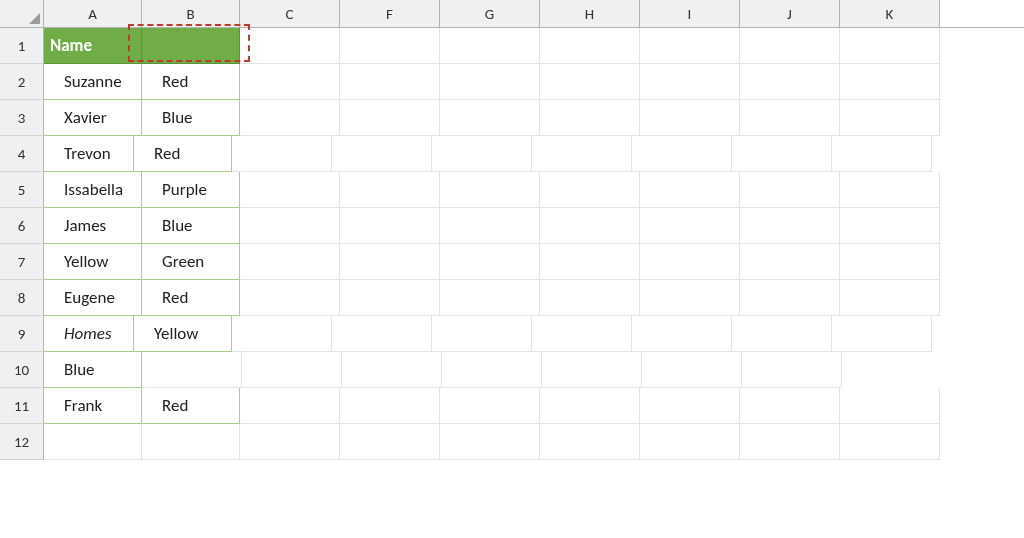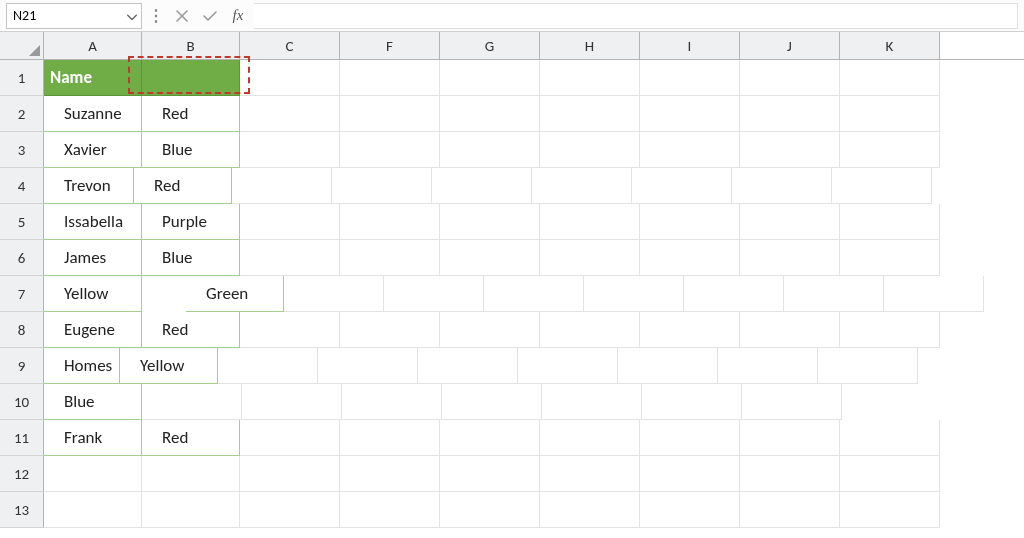--- a/index.html
+++ b/index.html
@@ -162,45 +162,20 @@
       border: 2px dashed #c0392b;
       pointer-events: none;
       z-index: 5;
     }
   </style>
 </head>
 <body>
 
 <div class="app">
 
-  <div class="formula-bar">
-    <div class="name-box">
-      <span>N21</span>
-      <span class="chev">
-        <svg width="10" height="6" viewBox="0 0 10 6">
-            <path d="M0 0 L5 5 L10 0" fill="none" stroke="#666" stroke-width="1.4"></path>
-          </svg>
-      </span>
-    </div>
-    <span class="fb-sep">⋮</span>
-    <div class="fb-btn">
-      <svg width="12" height="12" viewBox="0 0 12 12">
-          <path d="M1 1 L11 11 M11 1 L1 11" stroke="#9a9a9a" stroke-width="1.6" fill="none" stroke-linecap="round"></path>
-        </svg>
-    </div>
-    <div class="fb-btn">
-      <svg width="14" height="12" viewBox="0 0 14 12">
-          <path d="M1 6 L5 10 L13 2" stroke="#9a9a9a" stroke-width="1.6" fill="none" stroke-linecap="round" stroke-linejoin="round"></path>
-        </svg>
-    </div>
-    <div class="fb-btn fx-btn">fx</div>
-    <div class="formula-input">
-      <span></span>
-    </div>
-  </div>
 
   <div class="grid-wrap">
     <div class="col-headers">
       <div class="corner"></div>
 
     <div class="col-header" style="width: 98px;">A</div>
         <div class="col-header" style="width: 98px;">B</div>
         <div class="col-header" style="width: 100px;">C</div>
         <div class="col-header" style="width: 100px;">F</div>
         <div class="col-header" style="width: 100px;">G</div>
@@ -279,21 +254,21 @@
           <div class="cell" style="width: 100px;"></div>
           <div class="cell" style="width: 100px;"></div>
           <div class="cell" style="width: 100px;"></div>
           <div class="cell" style="width: 100px;"></div>
           <div class="cell" style="width: 100px;"></div>
           <div class="cell" style="width: 100px;"></div>
         </div>
         <div class="row">
           <div class="row-header">7</div>
           <div class="cell tcell" style="width: 98px;">Yellow</div>
-          <div class="cell tcell" style="width: 98px; margin-left: 44px;">Green</div>
+          <div class="cell tcell" style="width: 98px;">Green</div>
           <div class="cell" style="width: 100px;"></div>
           <div class="cell" style="width: 100px;"></div>
           <div class="cell" style="width: 100px;"></div>
           <div class="cell" style="width: 100px;"></div>
           <div class="cell" style="width: 100px;"></div>
           <div class="cell" style="width: 100px;"></div>
           <div class="cell" style="width: 100px;"></div>
         </div>
         <div class="row">
           <div class="row-header">8</div>
@@ -302,21 +277,21 @@
           <div class="cell" style="width: 100px;"></div>
           <div class="cell" style="width: 100px;"></div>
           <div class="cell" style="width: 100px;"></div>
           <div class="cell" style="width: 100px;"></div>
           <div class="cell" style="width: 100px;"></div>
           <div class="cell" style="width: 100px;"></div>
           <div class="cell" style="width: 100px;"></div>
         </div>
         <div class="row">
           <div class="row-header">9</div>
-          <div class="cell tcell" style="width: 76px;">Homes</div>
+          <div class="cell tcell" style="width: 90px; font-style: italic;">Homes</div>
           <div class="cell tcell" style="width: 98px;">Yellow</div>
           <div class="cell" style="width: 100px;"></div>
           <div class="cell" style="width: 100px;"></div>
           <div class="cell" style="width: 100px;"></div>
           <div class="cell" style="width: 100px;"></div>
           <div class="cell" style="width: 100px;"></div>
           <div class="cell" style="width: 100px;"></div>
           <div class="cell" style="width: 100px;"></div>
         </div>
         <div class="row">
@@ -347,29 +322,17 @@
           <div class="cell" style="width: 98px;"></div>
           <div class="cell" style="width: 98px;"></div>
           <div class="cell" style="width: 100px;"></div>
           <div class="cell" style="width: 100px;"></div>
           <div class="cell" style="width: 100px;"></div>
           <div class="cell" style="width: 100px;"></div>
           <div class="cell" style="width: 100px;"></div>
           <div class="cell" style="width: 100px;"></div>
           <div class="cell" style="width: 100px;"></div>
         </div>
-        <div class="row">
-          <div class="row-header">13</div>
-          <div class="cell" style="width: 98px;"></div>
-          <div class="cell" style="width: 98px;"></div>
-          <div class="cell" style="width: 100px;"></div>
-          <div class="cell" style="width: 100px;"></div>
-          <div class="cell" style="width: 100px;"></div>
-          <div class="cell" style="width: 100px;"></div>
-          <div class="cell" style="width: 100px;"></div>
-          <div class="cell" style="width: 100px;"></div>
-          <div class="cell" style="width: 100px;"></div>
-        </div>
         <div class="dashed-annotation" style="left: 128px; top: -4px; width: 122px; height: 38px; border-color: rgb(192, 57, 43);"></div>
     </div>
   </div>
 
 </div>
 
 </body></html>

